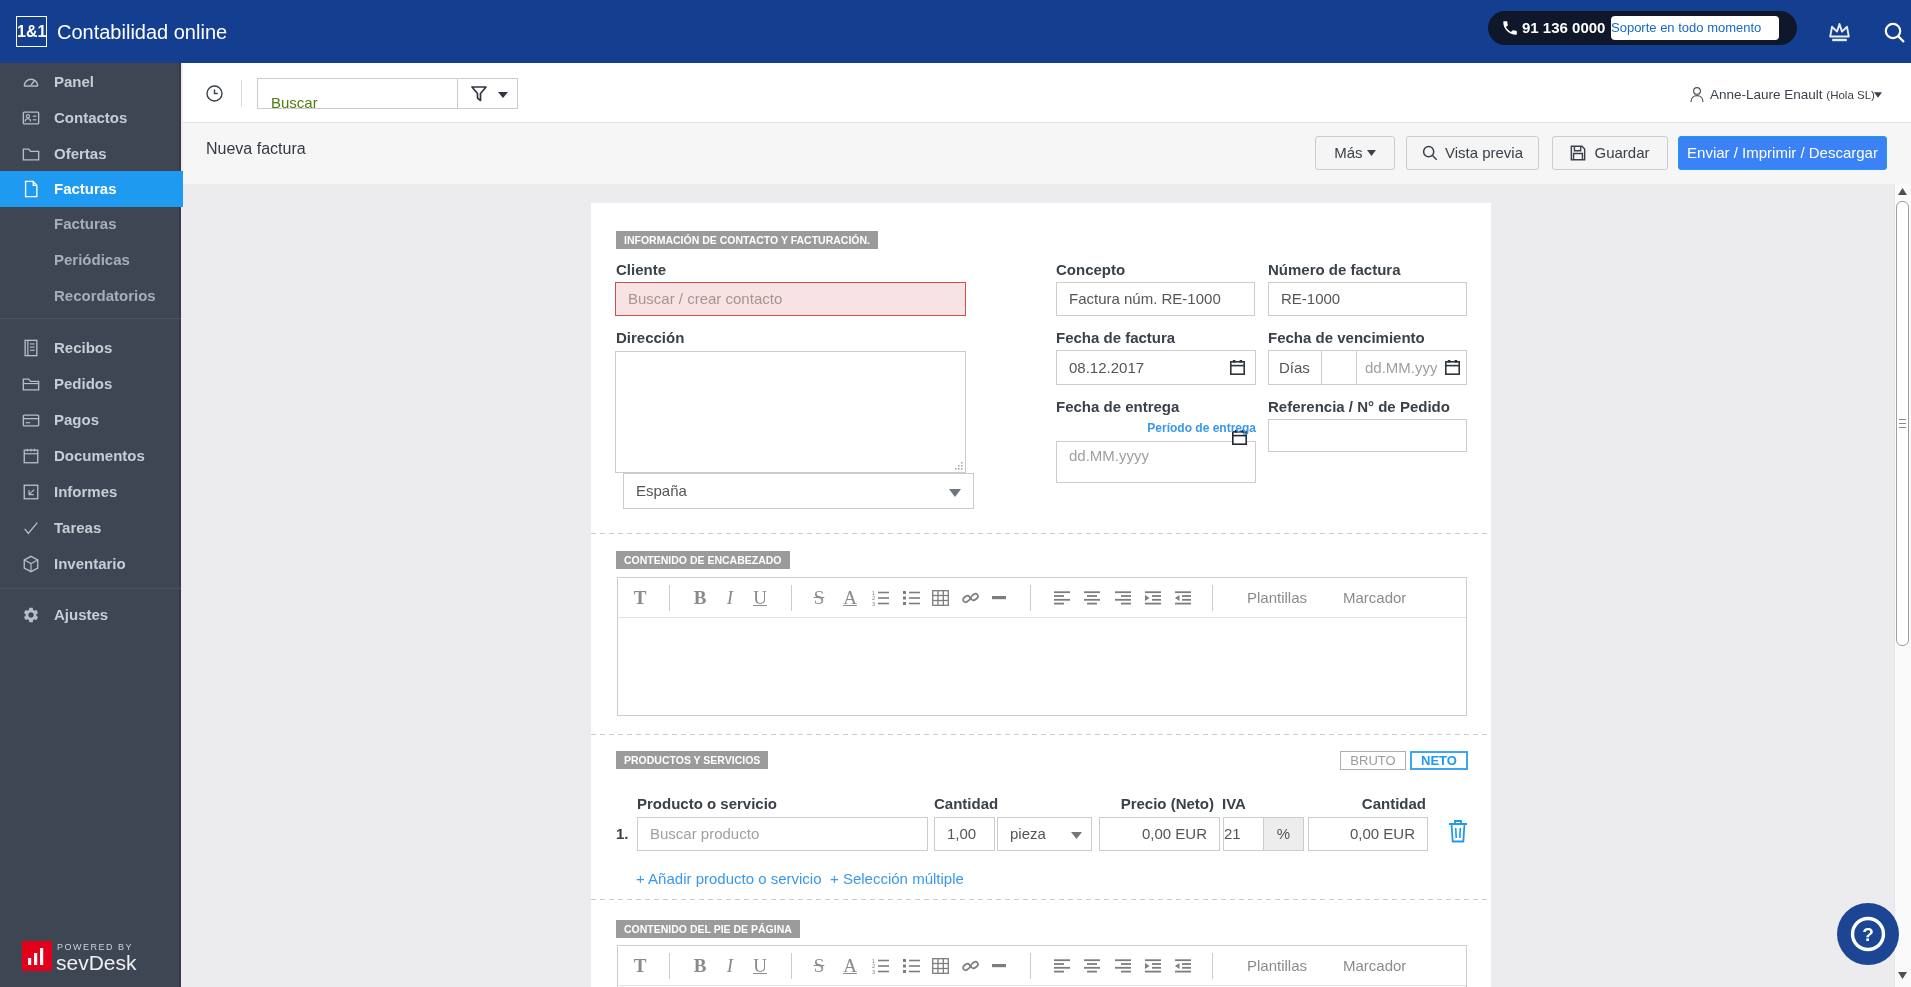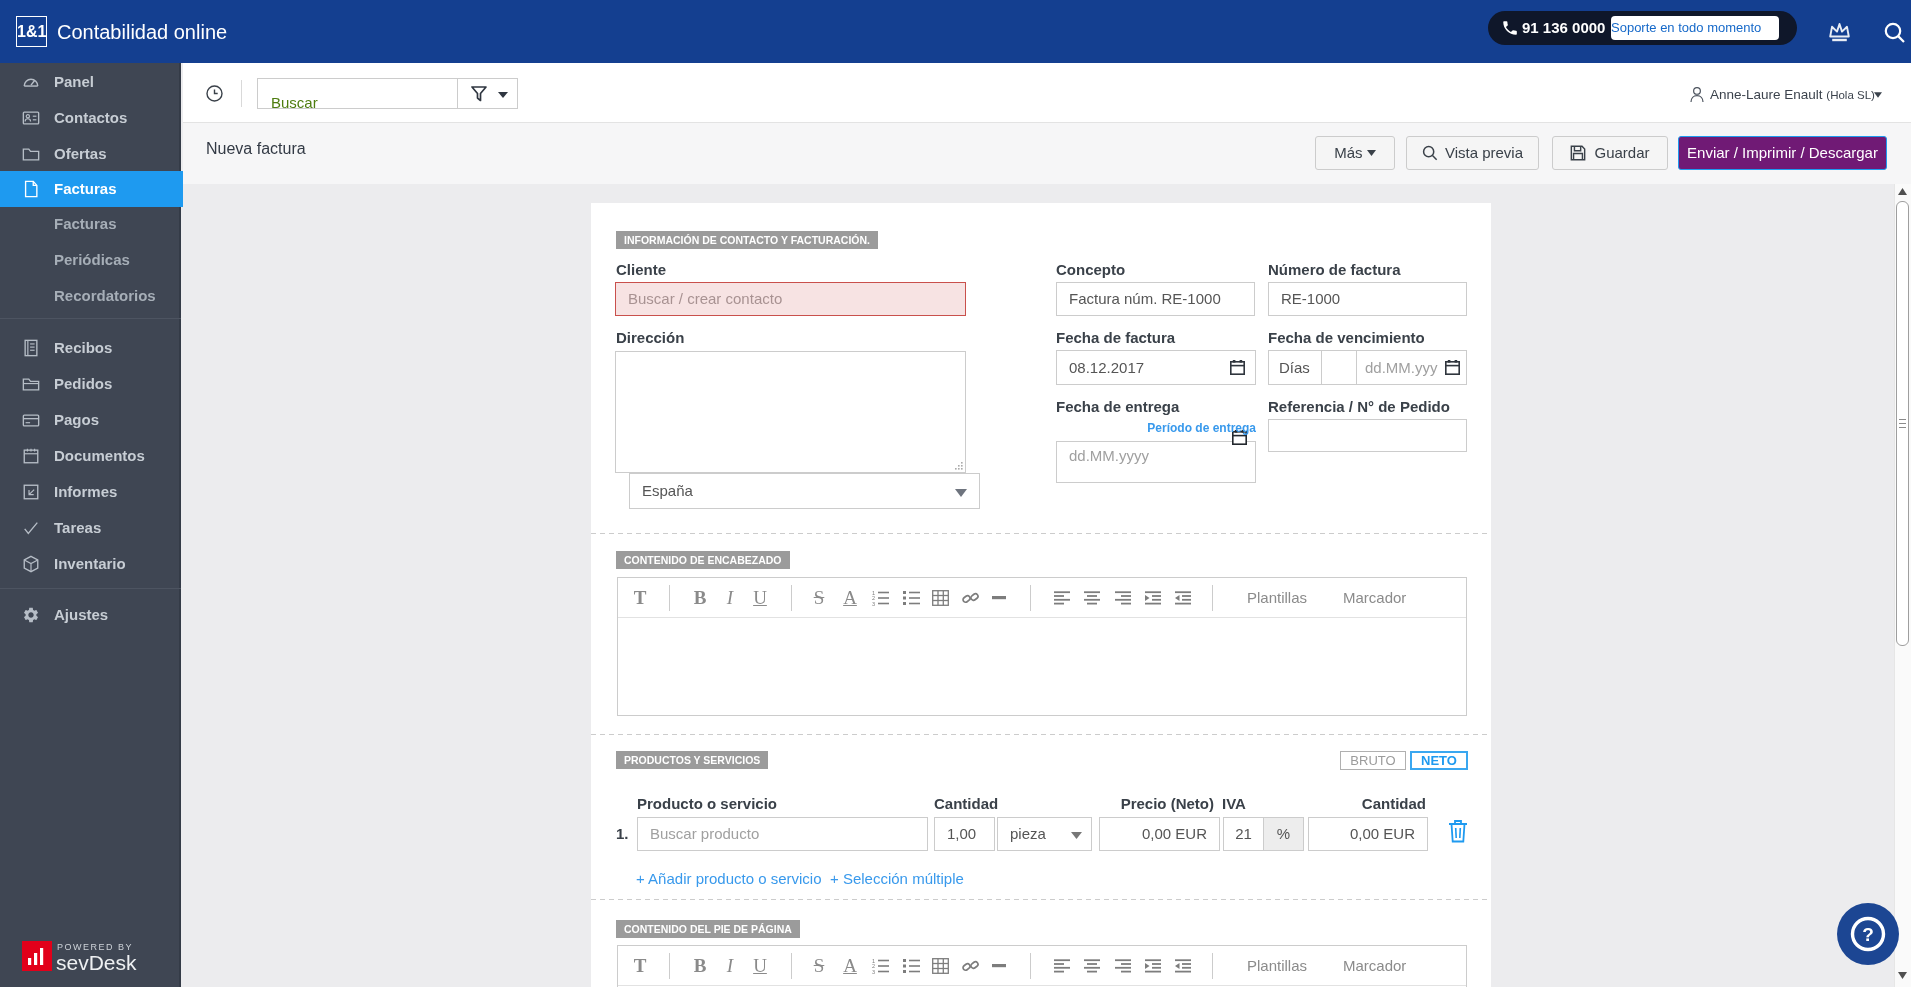--- a/index.html
+++ b/index.html
@@ -20,21 +20,21 @@
 .mitem .tx{position:absolute;left:54px;top:0}
 .mitem.active{background:#1e9af0;color:#fff;width:183px;z-index:2}
 .msub{position:absolute;left:54px;width:127px;height:36px;color:#a6aeb7;font-weight:bold;font-size:15px;line-height:36px}
 .msep{position:absolute;left:0;width:181px;height:1px;background:#4d5461}
 
 #toolbar{position:absolute;left:183px;top:63px;width:1728px;height:60px;background:#fff;border-bottom:1px solid #e3e3e3}
 #titlebar{position:absolute;left:183px;top:123px;width:1728px;height:61px;background:#f6f6f7}
 #titlebar h1{position:absolute;left:23px;top:17px;font-size:16px;font-weight:normal;color:#333a45}
 .btn{position:absolute;top:13px;height:34px;border:1px solid #ccc;border-radius:3px;background:#f5f5f5;color:#3a4149;font-size:15px;text-align:center}
 .btn .lbl{display:inline-block;line-height:32px}
-#btn-enviar{background:#701a75;border-color:#1e9af0;color:#fff}
+#btn-enviar{background:#3b82f6;border-color:#1e9af0;color:#fff}
 
 #searchwrap{position:absolute;left:74px;top:15px;width:261px;height:31px;border:1px solid #ccc;background:#fff}
 #searchwrap .ph{position:absolute;left:13px;top:15px;color:#4d7c0f;font-size:15px}
 #searchwrap .fdiv{position:absolute;left:199px;top:0;width:1px;height:29px;background:#ccc}
 
 #card{position:absolute;left:591px;top:203px;width:900px;height:784px;background:#fff}
 .seclab{position:absolute;height:18px;background:#9b9b9b;color:#fff;font-weight:bold;font-size:10.5px;line-height:18px;padding:0 8px}
 .flab{position:absolute;font-weight:bold;font-size:15px;color:#3a4149}
 .inp{position:absolute;border:1px solid #ccc;background:#fff;font-size:15px;color:#555;line-height:29px;padding:0 12px;white-space:nowrap;overflow:hidden}
 .inp .ph2{color:#a0a0a0}
@@ -243,21 +243,21 @@
         <g fill="#aaa">
           <rect x="7" y="1" width="1.6" height="1.6"></rect>
           <rect x="7" y="4" width="1.6" height="1.6"></rect>
           <rect x="4" y="4" width="1.6" height="1.6"></rect>
           <rect x="7" y="7" width="1.6" height="1.6"></rect>
           <rect x="4" y="7" width="1.6" height="1.6"></rect>
           <rect x="1" y="7" width="1.6" height="1.6"></rect>
         </g>
       </svg>
   </div>
-  <div class="inp" style="left:38px;top:270px;width:351px;height:36px;line-height:34px">España
+  <div class="inp" style="left:32px;top:270px;width:351px;height:36px;line-height:34px">España
     <svg style="position:absolute;right:12px;top:15px" width="12" height="8" viewBox="0 0 12 8">
         <path d="M0 0 h12 L6 8 Z" fill="#6e747e"></path>
       </svg>
   </div>
 
   <div class="flab" style="left:465px;top:126px">Fecha de factura</div>
   <div class="inp" style="left:465px;top:147px;width:200px;height:35px;line-height:33px">08.12.2017
     <svg style="position:absolute;right:10px;top:9px" width="15" height="15" viewBox="0 0 15 15">
         <rect x="0.8" y="1.8" width="13.4" height="12.4" fill="none" stroke="#2f353d" stroke-width="1.6"></rect>
         <line x1="0.8" y1="5.6" x2="14.2" y2="5.6" stroke="#2f353d" stroke-width="1.6"></line>
@@ -407,21 +407,21 @@
 
   <div class="flab" style="left:25px;top:622px">1.</div>
   <div class="inp" style="left:46px;top:614px;width:291px;height:34px;line-height:32px"><span class="ph2">Buscar producto</span></div>
   <div class="inp" style="left:343px;top:614px;width:61px;height:34px;line-height:32px">1,00</div>
   <div class="inp" style="left:406px;top:614px;width:95px;height:34px;line-height:32px">pieza
     <svg style="position:absolute;right:9px;top:14px" width="11" height="7" viewBox="0 0 11 7">
         <path d="M0 0 h11 L5.5 7 Z" fill="#777"></path>
       </svg>
   </div>
   <div class="inp" style="left:508px;top:614px;width:121px;height:34px;line-height:32px;text-align:right">0,00 EUR</div>
-  <div class="inp" style="left:632px;top:614px;width:41px;height:34px;line-height:32px;text-align:center;padding:0">21</div>
+  <div class="inp" style="left:632px;top:614px;width:41px;height:34px;line-height:32px;text-align:left;padding:0">21</div>
   <div class="inp" style="left:672px;top:614px;width:41px;height:34px;line-height:32px;text-align:center;padding:0;background:#ededed">%</div>
   <div class="inp" style="left:717px;top:614px;width:120px;height:34px;line-height:32px;text-align:right">0,00 EUR</div>
   <svg style="position:absolute;left:856px;top:615px" width="22" height="26" viewBox="0 0 22 26">
       <path d="M2 6 h18 M8 6 V3 h6 v3 M4.5 6 l1.2 17.5 h10.6 L17.5 6" fill="none" stroke="#1e9af0" stroke-width="1.8"></path>
       <line x1="8.7" y1="10" x2="9.2" y2="20" stroke="#1e9af0" stroke-width="1.6"></line>
       <line x1="13.3" y1="10" x2="12.8" y2="20" stroke="#1e9af0" stroke-width="1.6"></line>
     </svg>
 
   <div style="position:absolute;left:45px;top:667px;font-size:15px;color:#3899ec">+ Añadir producto o servicio</div>
   <div style="position:absolute;left:239px;top:667px;font-size:15px;color:#3899ec">+ Selección múltiple</div>

